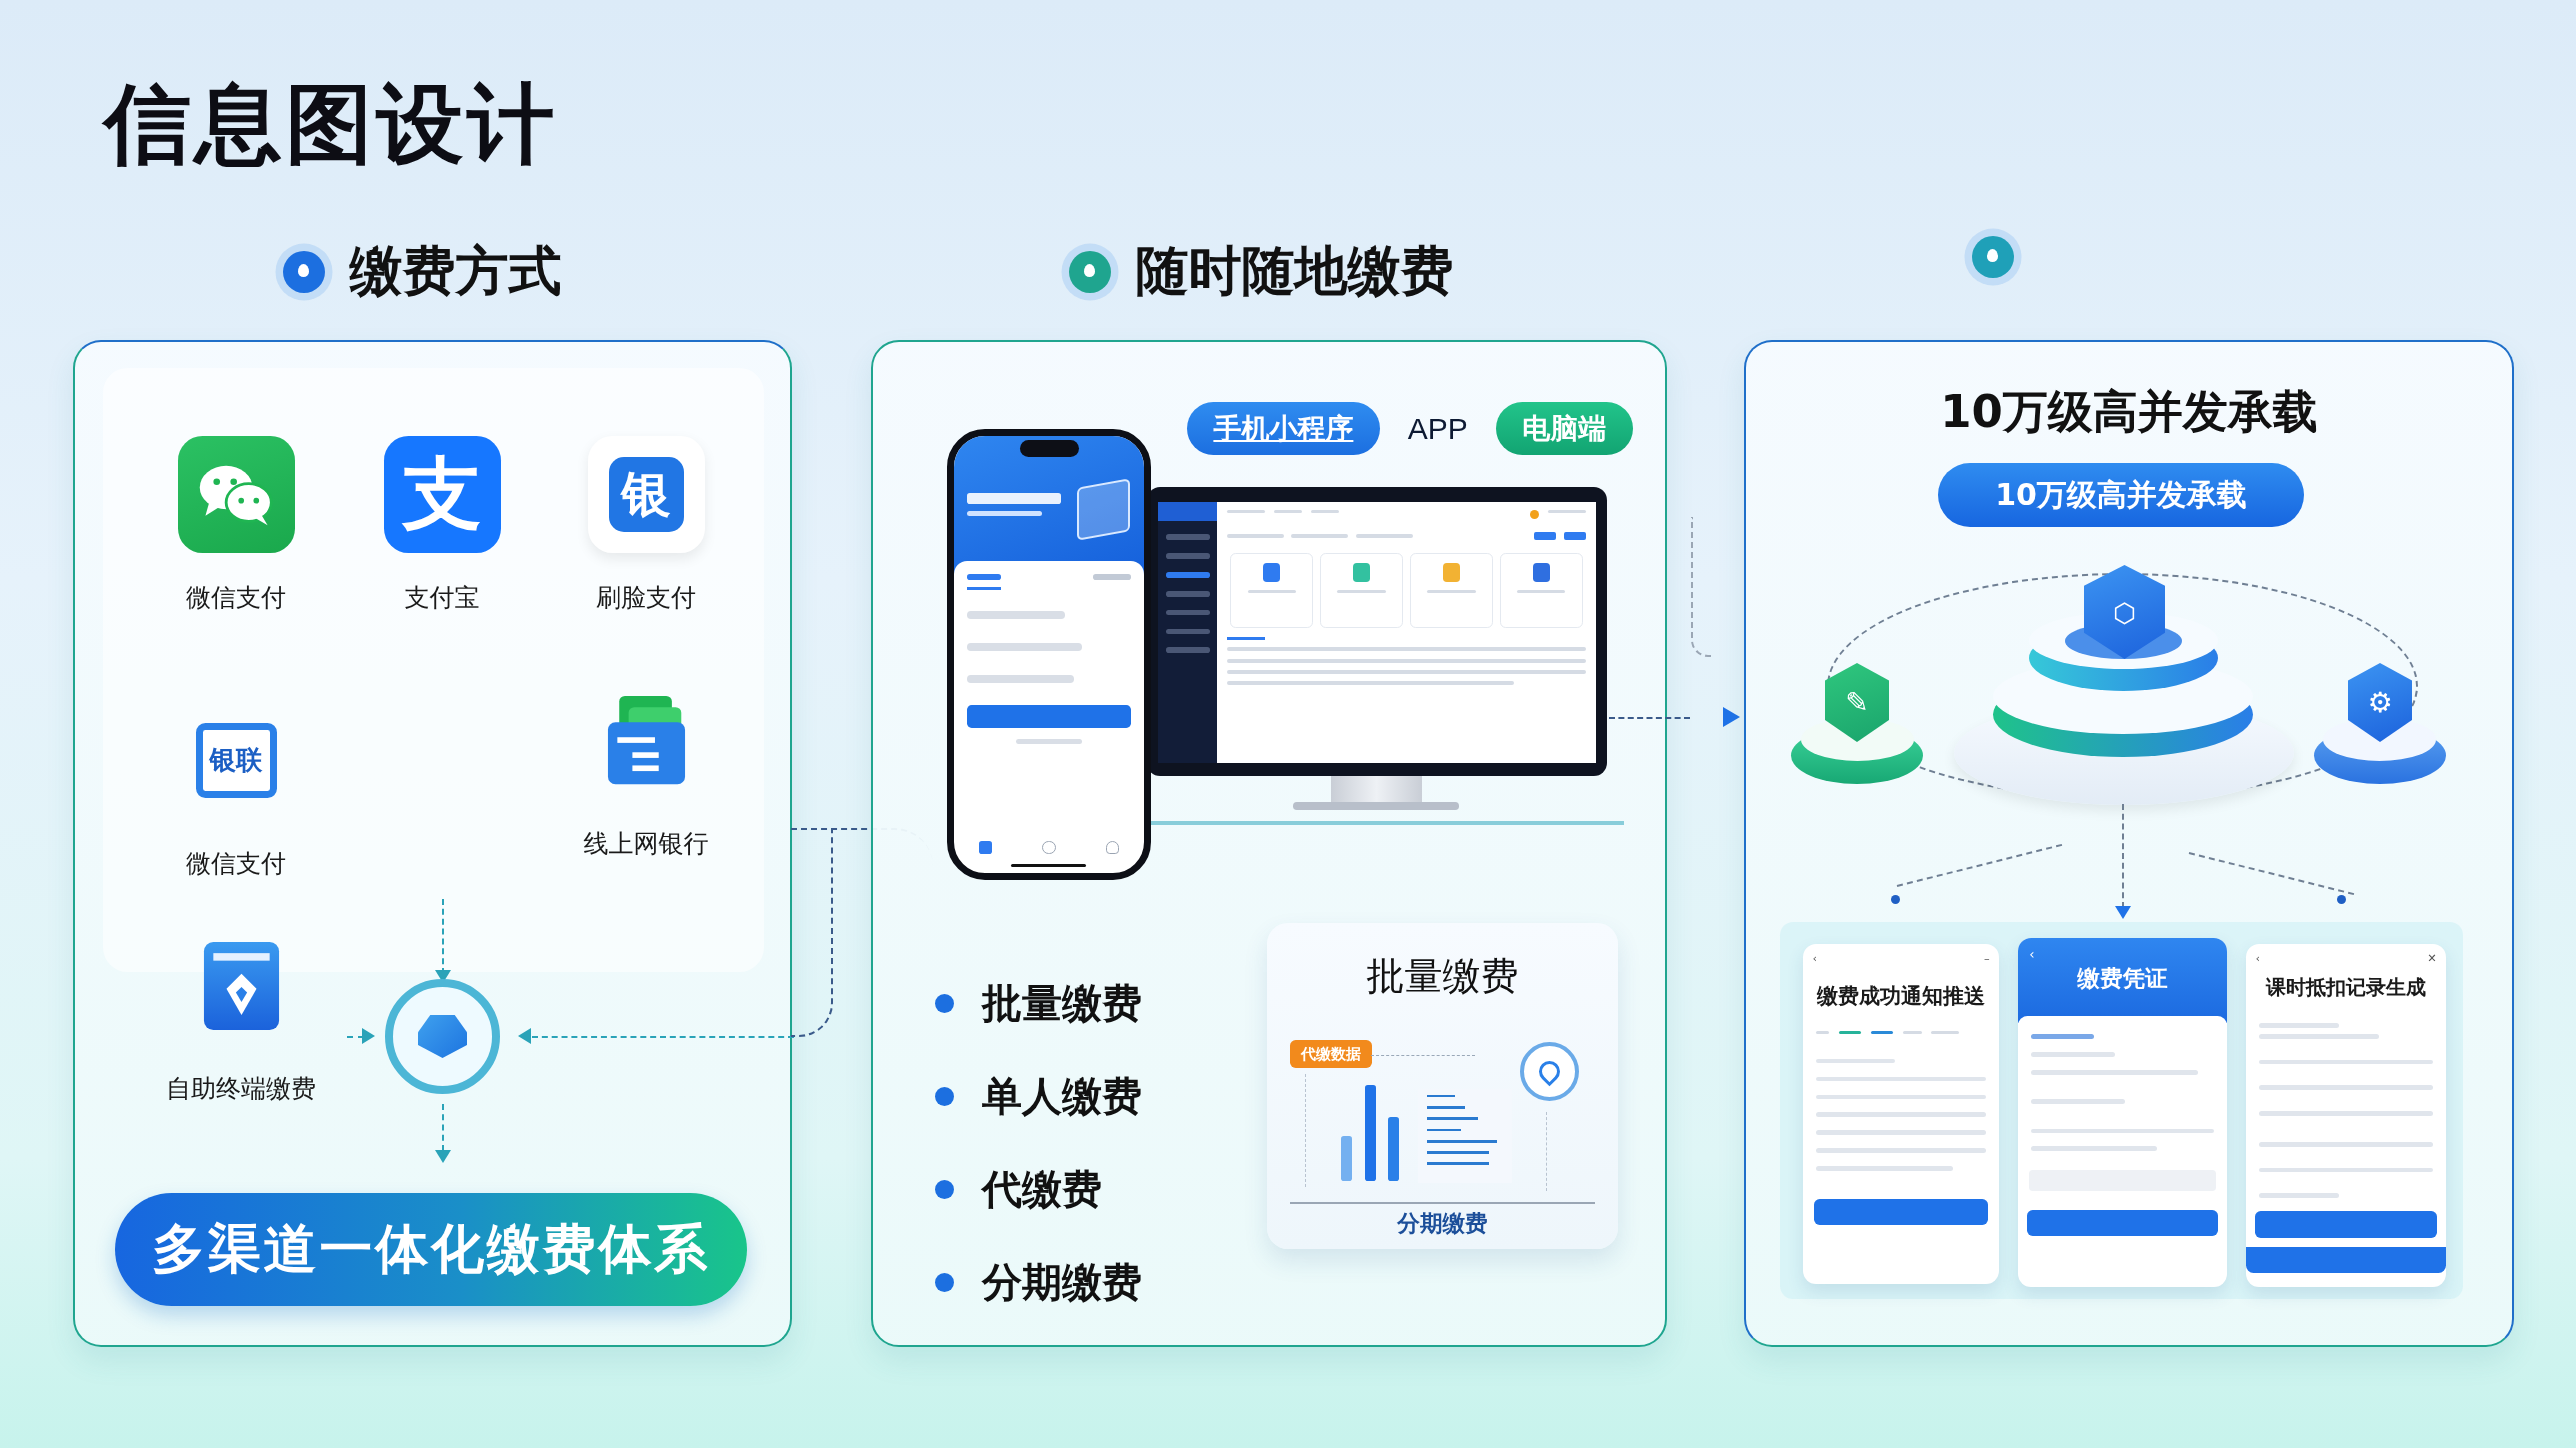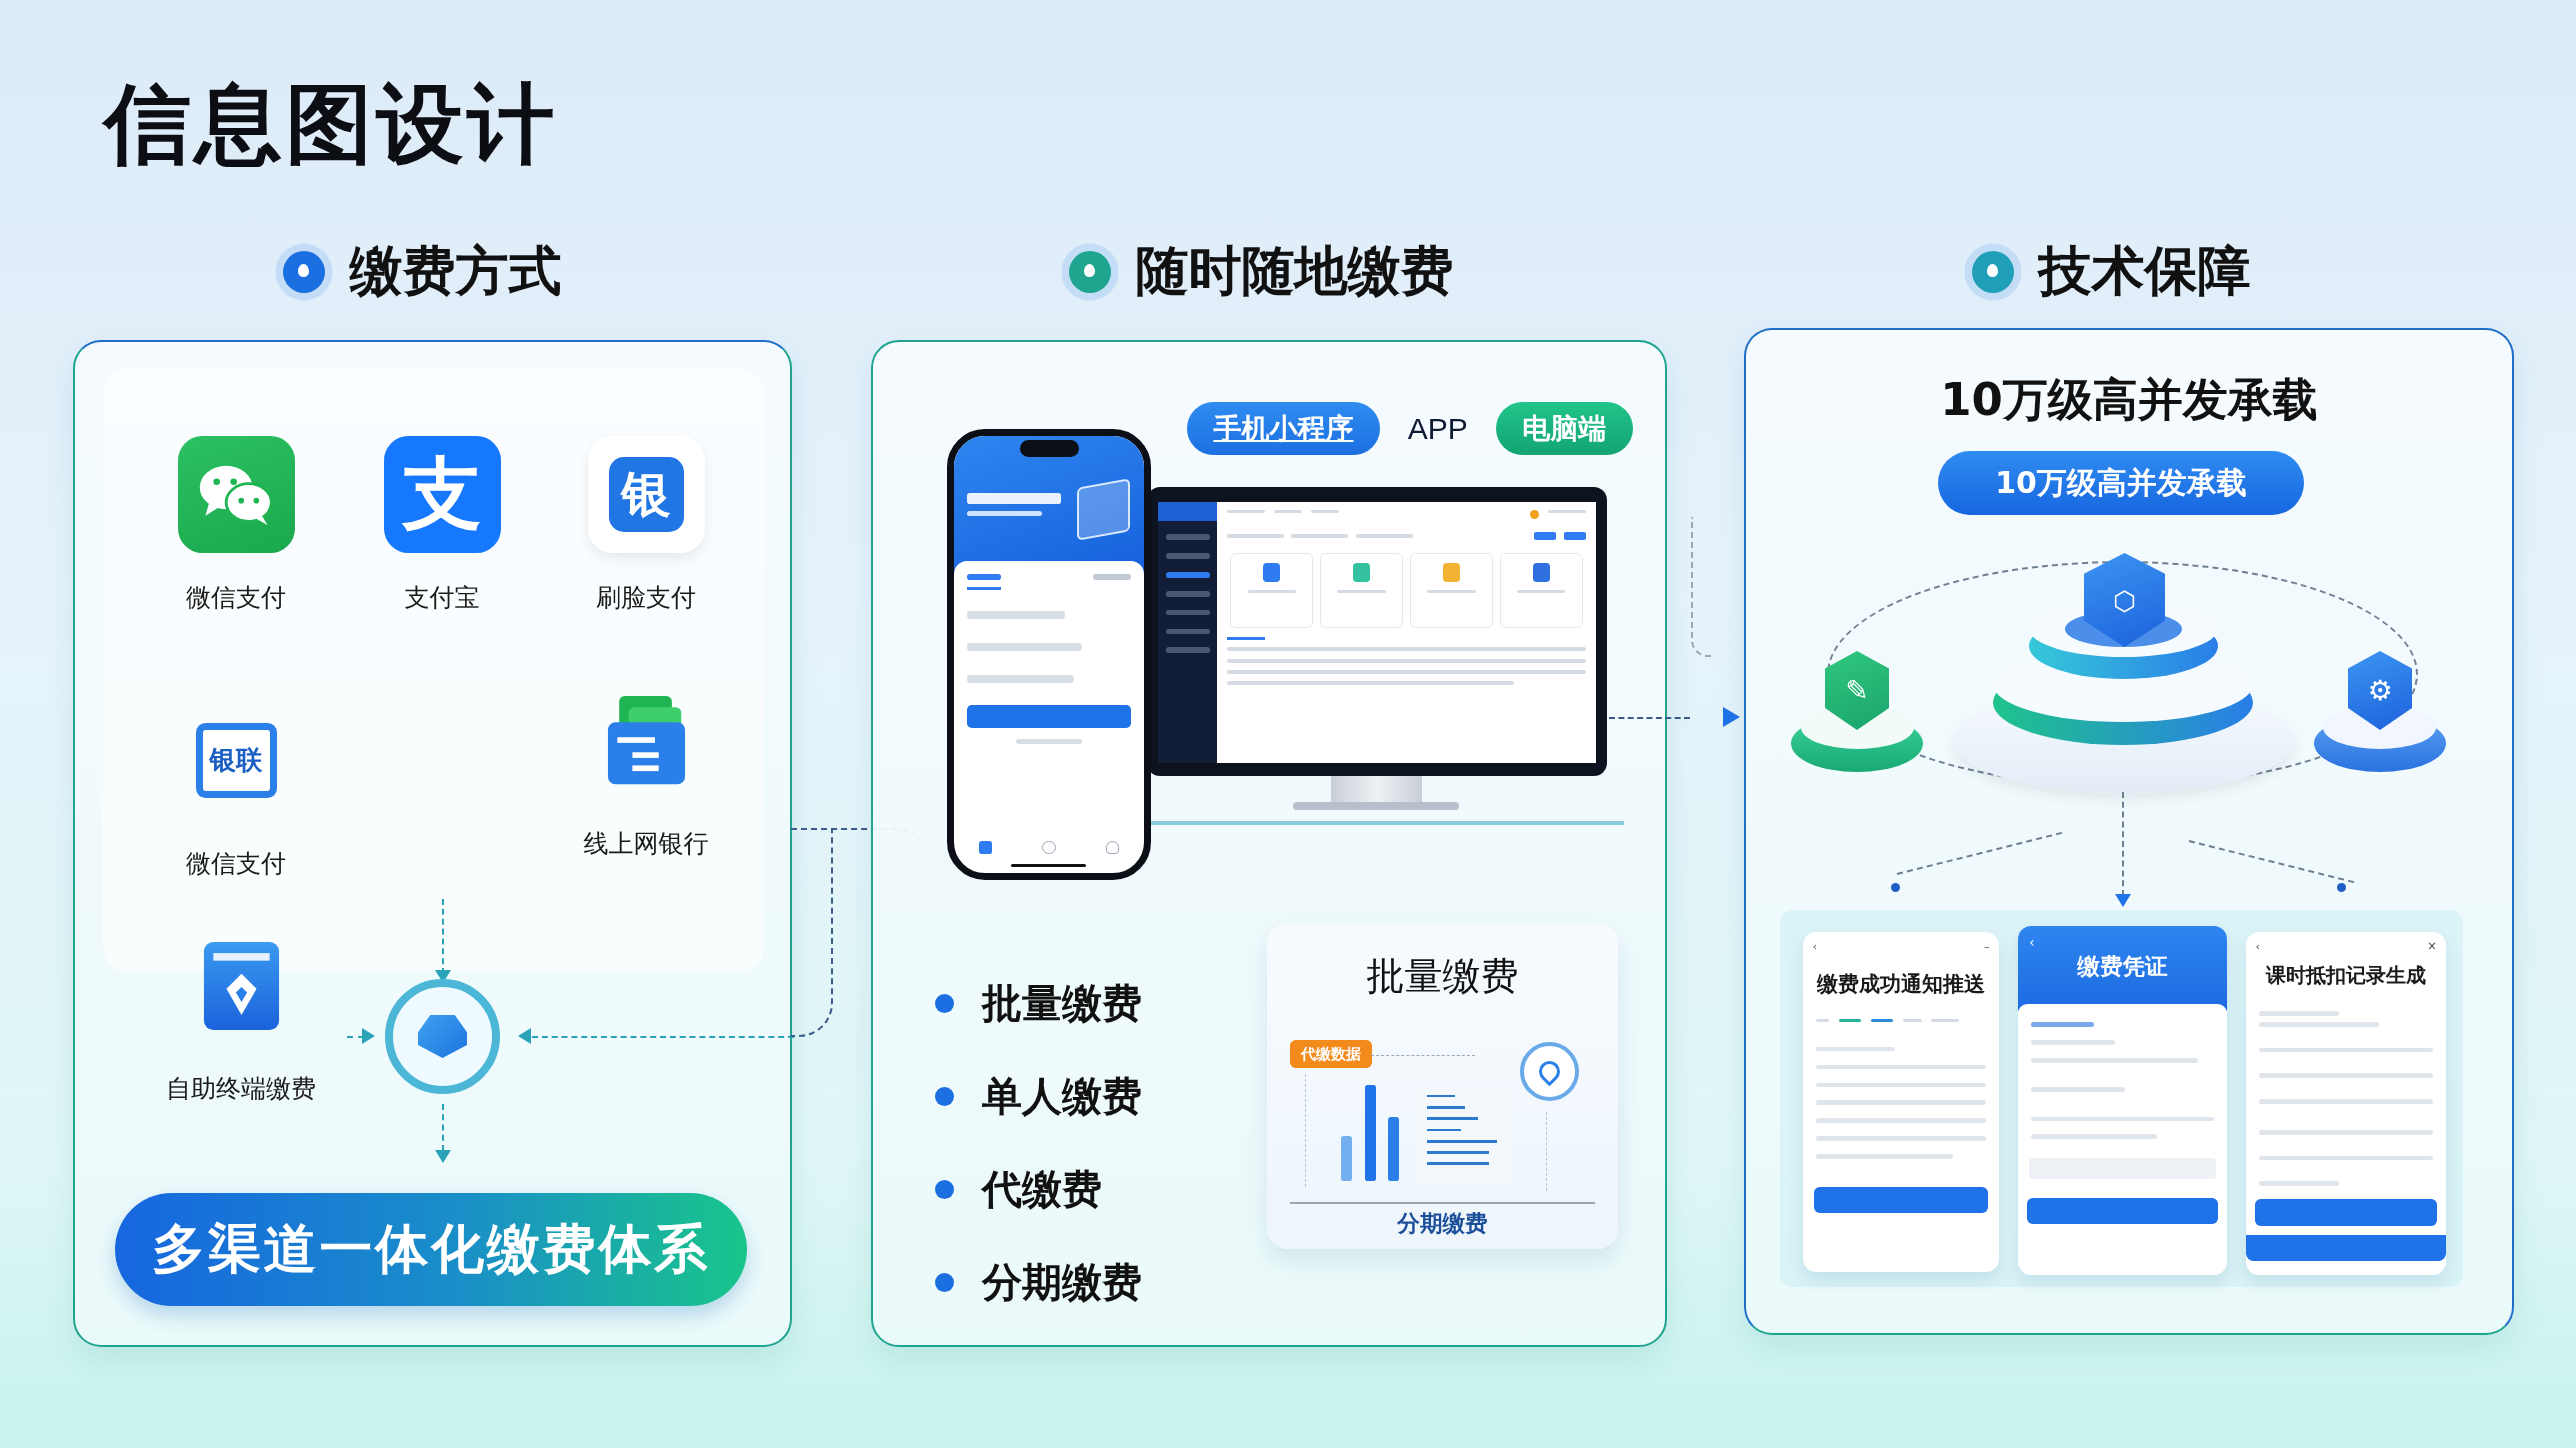--- a/index.html
+++ b/index.html
@@ -75,21 +75,20 @@
 <div class="abs sec-head" style="left:283px; top:236px;">
   <span class="sec-dot" style="background:#1c6fe0;"></span>
   <span>缴费方式</span>
 </div>
 <div class="abs sec-head" style="left:1069px; top:236px;">
   <span class="sec-dot" style="background:#1fa58f;"></span>
   <span>随时随地缴费</span>
 </div>
 <div class="abs sec-head" style="left:1972px; top:236px;">
   <span class="sec-dot" style="background:#1fa0b8;"></span>
-  <span>技术保障</span>
 </div>
 
 <div class="abs panel blue-top" style="left:73px; top:340px; width:719px; height:1007px;">
   <div class="abs inner-card" style="left:28px; top:26.4px; width:661px; height:604px;"></div>
 
   <div class="pay-item" style="left:62px; top:94px;">
     <div class="pay-icon" style="background:linear-gradient(160deg,#2bc163,#1aa84c);">
       <svg width="81" height="68" viewBox="0 0 86 72">
           <ellipse cx="32" cy="28" rx="28" ry="23" fill="#fff"></ellipse>
           <path d="M14 44 L10 58 L26 48Z" fill="#fff"></path>
@@ -308,21 +307,21 @@
     </div>
     <div class="abs" style="left:22.6px; right:22.6px; top:279px; height:1.9px; background:#9aa6b4;"></div>
     <div class="abs" style="left:0; right:0; top:285px; text-align:center; font-size:22.6px; font-weight:bold; color:#1c4f9a;">分期缴费</div>
   </div>
 
   <div class="abs dash-h" style="left:736px; top:375px; width:81px; border-top-color:#3a5a8a;"></div>
 </div>
 <div class="abs" style="left:1691px; top:517px; width:21px; height:140px; border-left:2.8px dashed #9aa6b4; border-bottom:2.8px dashed #9aa6b4; border-bottom-left-radius:17px;"></div>
 <div class="abs" style="left:1723px; top:707px; width:0; height:0; border-top:10.4px solid transparent; border-bottom:10.4px solid transparent; border-left:17px solid #1f72e8;"></div>
 
-<div class="abs panel blue-top" style="left:1744px; top:328px; width:770px; height:1007px; border-left-color:#1f6fc9; border-right-color:#1f6fc9;">
+<div class="abs panel blue-top" style="left:1744px; top:340px; width:770px; height:1007px; border-left-color:#1f6fc9; border-right-color:#1f6fc9;">
   <div class="abs" style="left:0; right:0; top:40px; text-align:center; font-size:45px; font-weight:bold; color:#111;">10万级高并发承载</div>
   <div class="abs" style="left:192px; top:121px; width:366px; height:64px; border-radius:32px; background:linear-gradient(180deg,#2f8cf0,#1766e0); color:#fff; font-size:30px; font-weight:bold; display:flex; align-items:center; justify-content:center;">10万级高并发承载</div>
 
   <div class="abs orbit" style="left:81px; top:231px; width:591px; height:226px;"></div>
 
   <div class="abs disc" style="left:208px; top:359px; width:340px; height:104px; background:linear-gradient(180deg,#f6faff,#e3ecf6); box-shadow:0 5.7px 13.2px rgba(0,0,0,0.08);"></div>
   <div class="abs disc" style="left:247px; top:330px; width:260px; height:85px; background:linear-gradient(90deg,#1fc38a,#2a7ee8);"></div>
   <div class="abs disc" style="left:247px; top:317px; width:260px; height:75px; background:#f6fbff;"></div>
   <div class="abs disc" style="left:283px; top:283px; width:189px; height:66px; background:linear-gradient(90deg,#36c8d8,#2a7ee8);"></div>
   <div class="abs disc" style="left:283px; top:270px; width:189px; height:57px; background:#f6fbff;"></div>

